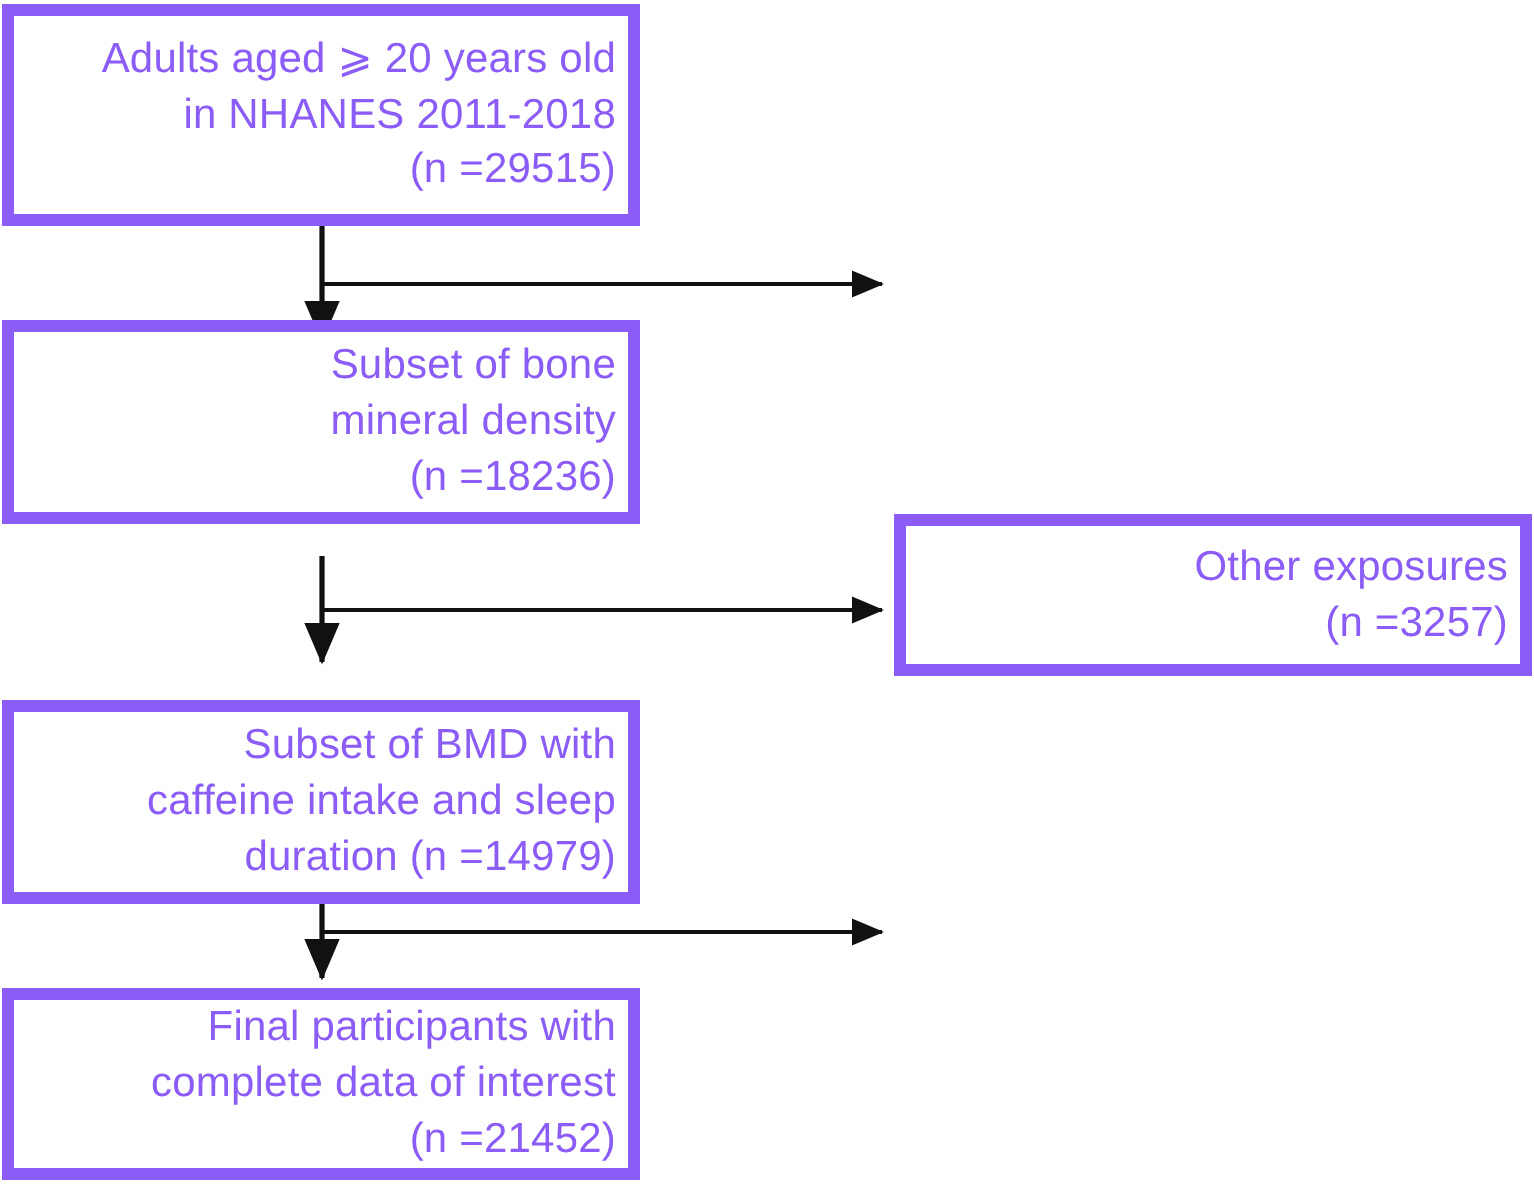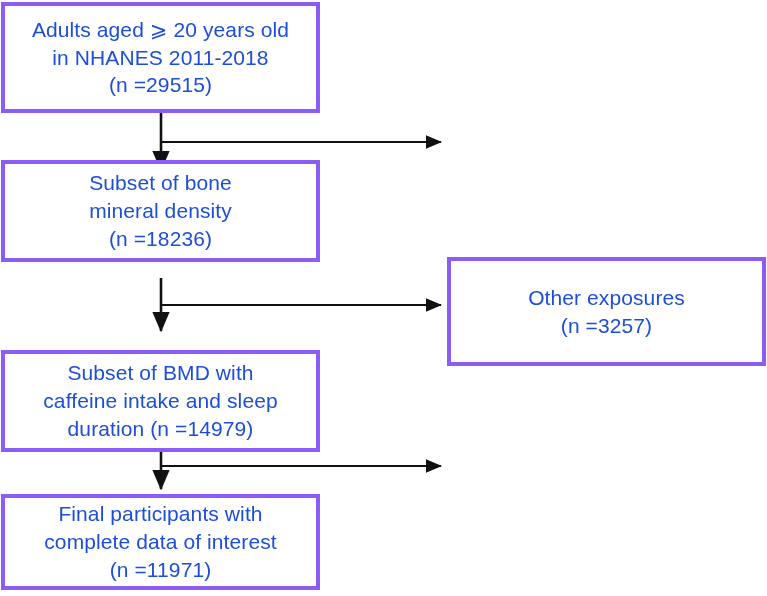--- a/index.html
+++ b/index.html
@@ -13,27 +13,27 @@
   #flowchart {
     position: relative;
     width: 767px;
     height: 596px;
     background: #ffffff;
     overflow: hidden;
   }
   .node {
     position: absolute;
     box-sizing: border-box;
-    border: 4px solid #8b5cf6;
+    border: 6px solid #8b5cf6;
     background: #ffffff;
     display: flex;
     align-items: center;
     justify-content: center;
-    text-align: center;
-    color: #1d4ed8;
+    text-align: right;
+    color: #8b5cf6;
     font-size: 21px;
     line-height: 1.32;
     letter-spacing: 0.1px;
     padding: 2px 6px;
   }
   .node .node-text {
     display: block;
     width: 100%;
     white-space: pre-line;
   }
@@ -77,31 +77,31 @@
 (n =29515)</span>
   </div>
 
 
   <div class="node" style="left:1px; top:160px; width:319px; height:102px;">
     <span class="node-text">Subset of bone
 mineral density
 (n =18236)</span>
   </div>
 
-  <div class="node" style="left:447px; top:257px; width:319px; height:109px;">
+  <div class="node" style="left:447px; top:257px; width:319px; height:81px;">
     <span class="node-text">Other exposures
 (n =3257)</span>
   </div>
 
   <div class="node" style="left:1px; top:350px; width:319px; height:102px;">
     <span class="node-text">Subset of BMD with
 caffeine intake and sleep
 duration (n =14979)</span>
   </div>
 
 
   <div class="node" style="left:1px; top:494px; width:319px; height:96px;">
     <span class="node-text">Final participants with
 complete data of interest
-(n =11971)</span>
+(n =21452)</span>
   </div>
 
 </div>
 
 </body></html>

